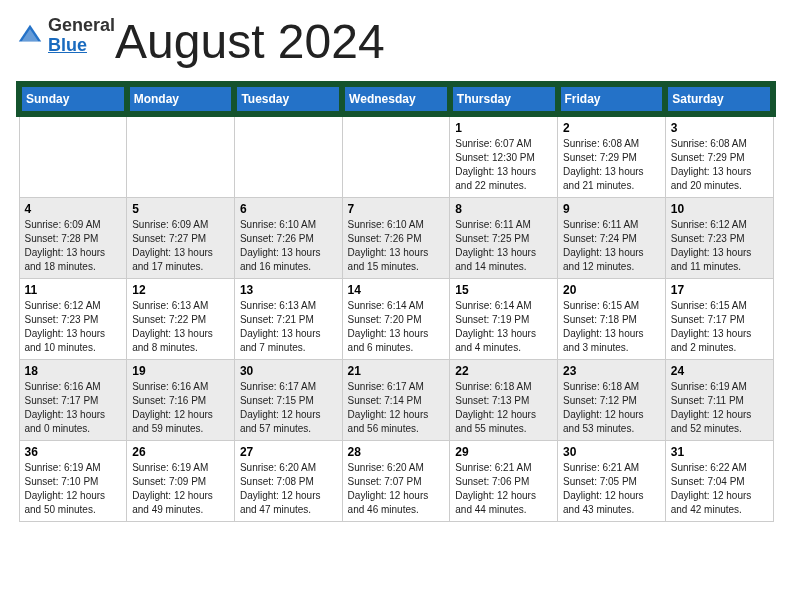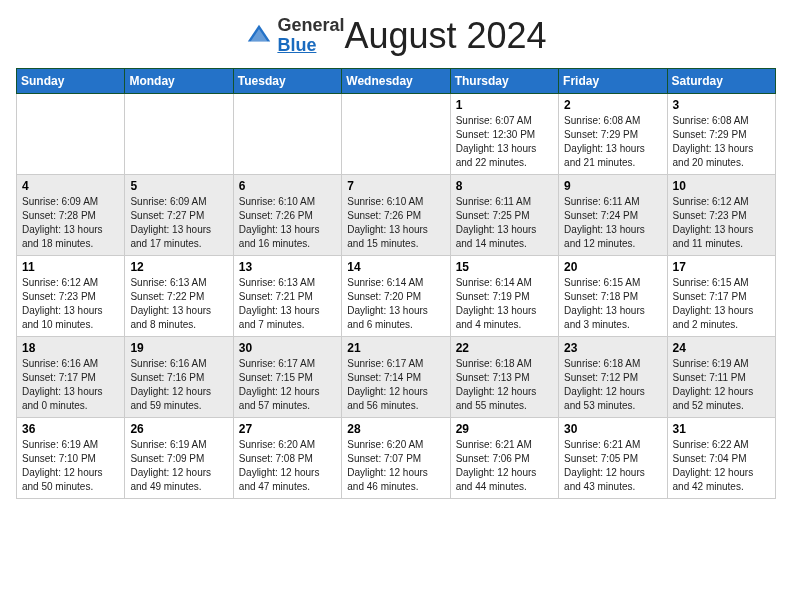--- a/index.html
+++ b/index.html
@@ -5,21 +5,21 @@
     * { box-sizing: border-box; margin: 0; padding: 0; }
     body {
       font-family: Arial, sans-serif;
       background: #fff;
       width: 792px;
       min-height: 612px;
       padding: 16px;
     }
     .header {
       display: flex;
-      justify-content: center;
+      justify-content: flex-start;
       align-items: flex-start;
       margin-bottom: 12px;
     }
     .logo {
       display: flex;
       align-items: center;
       gap: 4px;
     }
     .logo-text {
       font-size: 18px;
@@ -29,42 +29,42 @@
     .logo-general { color: #333; }
     .logo-blue { color: #1a6bbf; text-decoration: underline; }
     .logo-icon {
       width: 28px;
       height: 28px;
     }
     .title-block {
       text-align: right;
     }
     .month-year {
-      font-size: 36px;
+      font-size: 48px;
       font-weight: normal;
       color: #222;
       line-height: 1.1;
     }
     .location {
       font-size: 14px;
       color: #444;
     }
     .calendar {
       width: 100%;
       border-collapse: collapse;
       font-size: 10.5px;
     }
     .calendar th {
       background-color: #2472c8;
       color: #fff;
       padding: 5px 4px;
       text-align: left;
       font-size: 12px;
       font-weight: bold;
-      border: 1px solid #14532d;
+      border: 6px solid #14532d;
     }
     .calendar td {
       border: 1px solid #ccc;
       vertical-align: top;
       padding: 4px 5px;
       width: calc(100%/7);
       height: 80px;
       background: #fff;
     }
     .calendar tr:nth-child(even) td {

